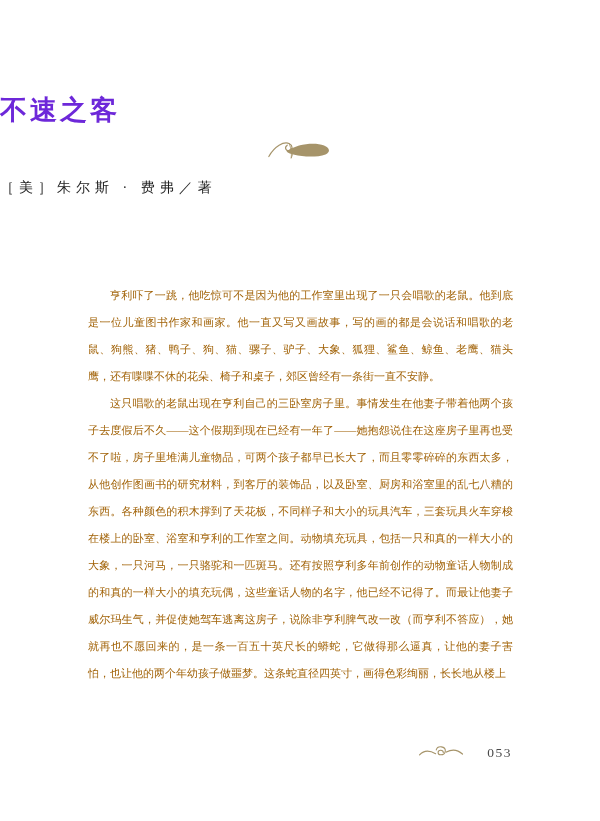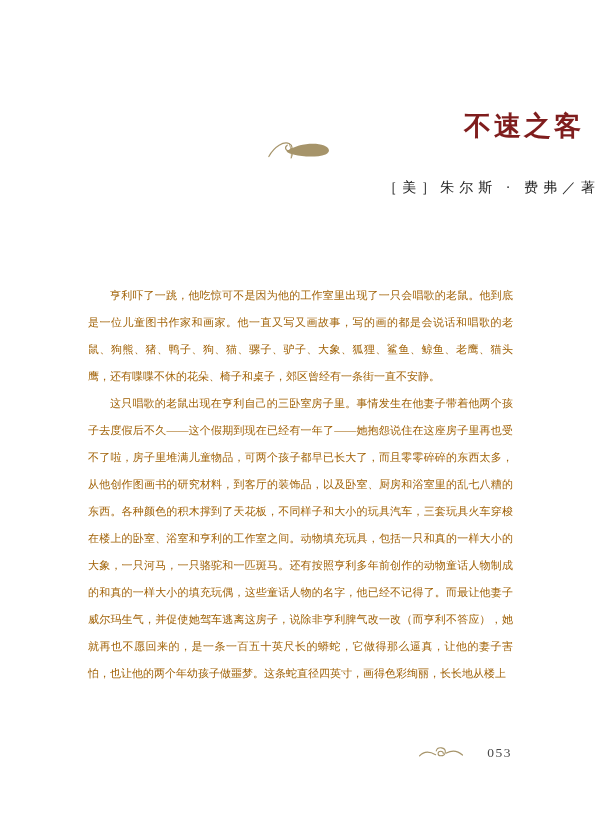--- a/index.html
+++ b/index.html
@@ -10,42 +10,42 @@
     margin: 0 auto;
     background: #ffffff;
     overflow: hidden;
     font-family: "Liberation Serif", "DejaVu Serif", serif;
   }
   .title {
     position: absolute;
     top: 92px;
     left: 0;
     right: 0;
-    margin: 16px;
-    text-align: right;
+    margin: 0;
+    text-align: left;
     font-family: "Liberation Sans", "DejaVu Sans", sans-serif;
     font-weight: 700;
     font-size: 27px;
     letter-spacing: 3px;
-    color: #7f1d1d;
+    color: #6d28d9;
   }
   .ornament-top {
     position: absolute;
     top: 135px;
     left: 0;
     right: 0;
     text-align: center;
     color: var(--gold, #a6946a);
     line-height: 0;
   }
   .credit {
     position: absolute;
     left: 0;
     right: 0;
-    text-align: right;
+    text-align: left;
     font-size: 14px;
     letter-spacing: 5px;
     color: #1f1f1f;
   }
   .credit.author { top: 179px; }
   .credit.translator { top: 207px; }
   .body-text {
     position: absolute;
     top: 282px;
     left: 88px;
@@ -57,21 +57,20 @@
   }
   .body-text p {
     margin: 0;
     text-indent: 2em;
   }
   .footer {
     position: absolute;
     top: 745px;
     right: 88px;
     display: flex;
-    align-items: center;
     gap: 23px;
   }
   .footer-orn {
     color: var(--gold, #a6946a);
     line-height: 0;
   }
   .pagenum {
     font-family: "Liberation Serif", "DejaVu Serif", serif;
     font-size: 13.5px;
     letter-spacing: 1.5px;

